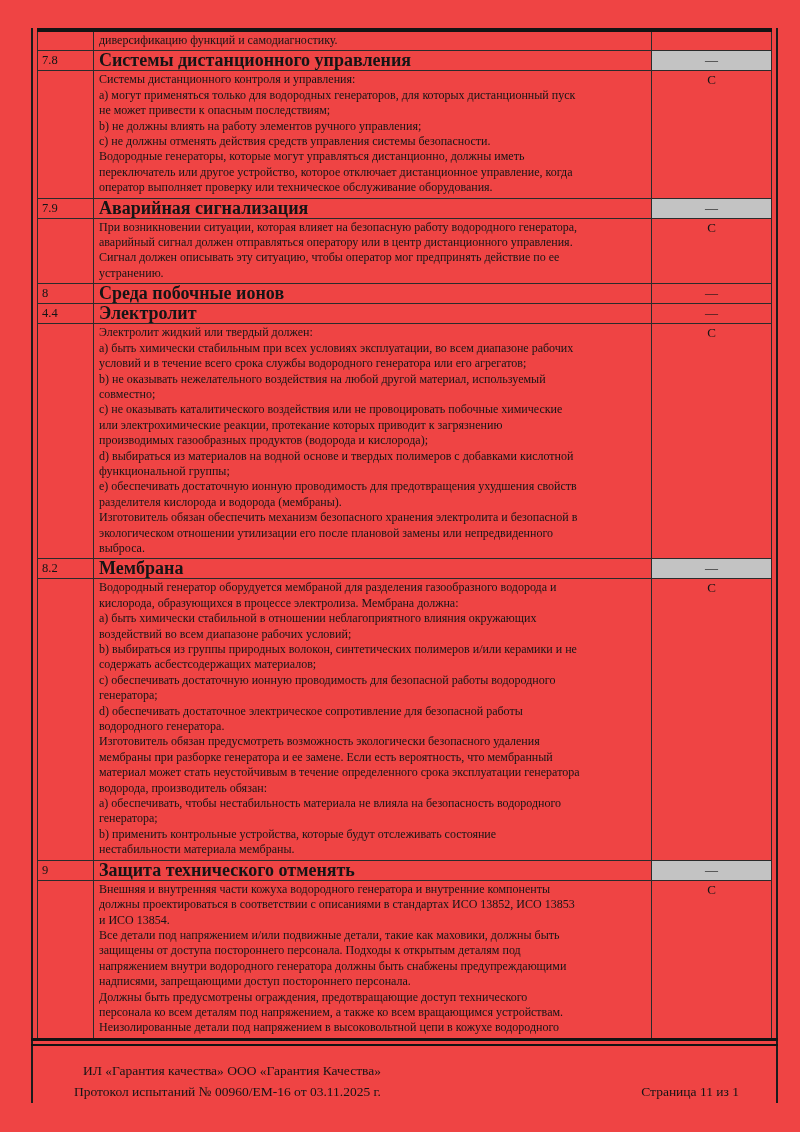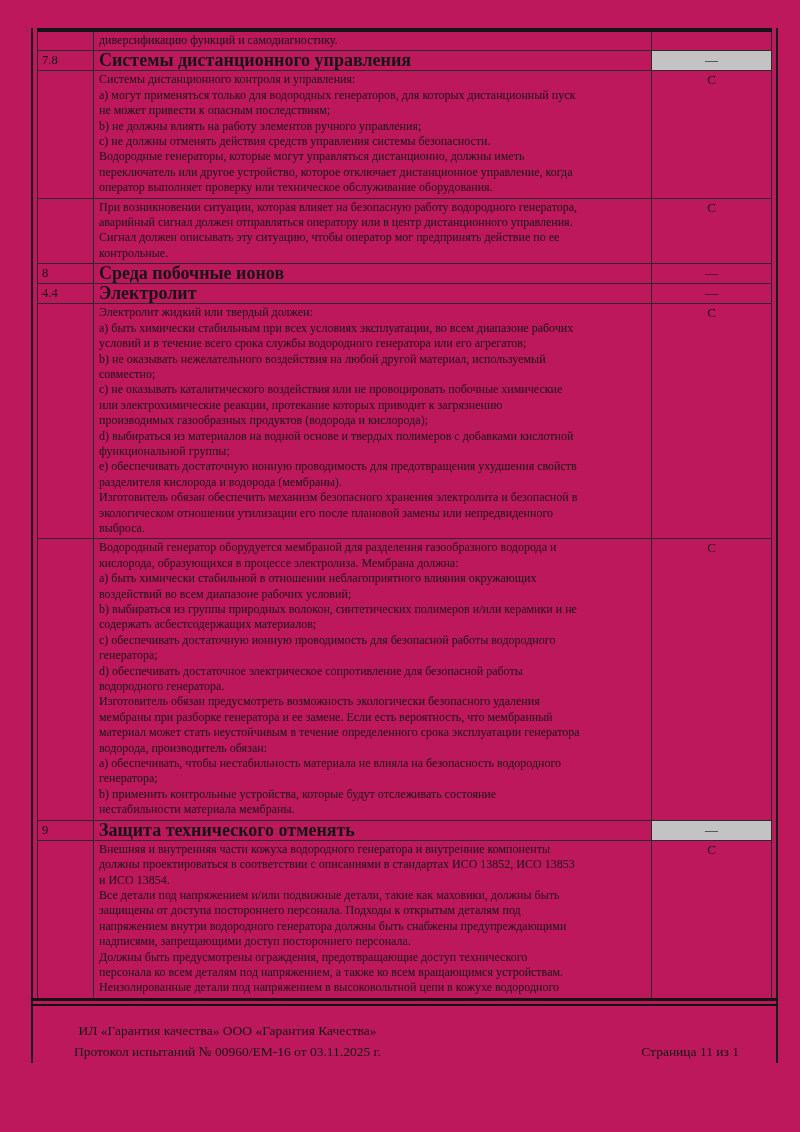--- a/index.html
+++ b/index.html
@@ -11,21 +11,21 @@
     width: 800px;
     height: 1132px;
     font-family: "Liberation Serif", serif;
     color: #151515;
     position: relative;
     overflow: hidden;
   }
   .sheet {
     position: absolute;
     inset: 0;
-    background: #be185d;
+    background: #ef4444;
   }
   
   .tablewrap {
     position: absolute;
     left: 31px;
     top: 28px;
     width: 747px;
     box-sizing: border-box;
     border-left: 2px solid #1c1c1c;
     border-right: 2px solid #1c1c1c;
@@ -79,21 +79,21 @@
   }
   .footer {
     margin: 14px 0 0 0;
     padding: 0 33px 0 37px;
     display: flex;
     justify-content: space-between;
     align-items: flex-end;
     font-size: 13.5px;
     line-height: 21.5px;
   }
-  .footer .left { text-align: center; }
+  .footer .left { text-align: right; }
   .footer .right { white-space: nowrap; }
 </style>
 </head>
 <body>
 
 <div class="sheet">
 
   <div class="tablewrap">
     <table class="req">
       <tbody>
@@ -112,26 +112,31 @@
             <td class="txt">Системы дистанционного контроля и управления:
 a) могут применяться только для водородных генераторов, для которых дистанционный пуск
 не может привести к опасным последствиям;
 b) не должны влиять на работу элементов ручного управления;
 c) не должны отменять действия средств управления системы безопасности.
 Водородные генераторы, которые могут управляться дистанционно, должны иметь
 переключатель или другое устройство, которое отключает дистанционное управление, когда
 оператор выполняет проверку или техническое обслуживание оборудования.</td>
             <td class="status">С</td>
           </tr>
+          <tr class="gray">
+            <td class="num">7.9</td>
+            <td class="txt head">Аварийная сигнализация</td>
+            <td class="status">—</td>
+          </tr>
           <tr>
             <td class="num"></td>
             <td class="txt">При возникновении ситуации, которая влияет на безопасную работу водородного генератора,
 аварийный сигнал должен отправляться оператору или в центр дистанционного управления.
 Сигнал должен описывать эту ситуацию, чтобы оператор мог предпринять действие по ее
-контрольные.</td>
+устранению.</td>
             <td class="status">С</td>
           </tr>
           <tr>
             <td class="num">8</td>
             <td class="txt head">Среда побочные ионов</td>
             <td class="status">—</td>
           </tr>
           <tr>
             <td class="num">4.4</td>
             <td class="txt head">Электролит</td>
@@ -148,20 +153,25 @@
 или электрохимические реакции, протекание которых приводит к загрязнению
 производимых газообразных продуктов (водорода и кислорода);
 d) выбираться из материалов на водной основе и твердых полимеров с добавками кислотной
 функциональной группы;
 e) обеспечивать достаточную ионную проводимость для предотвращения ухудшения свойств
 разделителя кислорода и водорода (мембраны).
 Изготовитель обязан обеспечить механизм безопасного хранения электролита и безопасной в
 экологическом отношении утилизации его после плановой замены или непредвиденного
 выброса.</td>
             <td class="status">С</td>
+          </tr>
+          <tr class="gray">
+            <td class="num">8.2</td>
+            <td class="txt head">Мембрана</td>
+            <td class="status">—</td>
           </tr>
           <tr>
             <td class="num"></td>
             <td class="txt">Водородный генератор оборудуется мембраной для разделения газообразного водорода и
 кислорода, образующихся в процессе электролиза. Мембрана должна:
 a) быть химически стабильной в отношении неблагоприятного влияния окружающих
 воздействий во всем диапазоне рабочих условий;
 b) выбираться из группы природных волокон, синтетических полимеров и/или керамики и не
 содержать асбестсодержащих материалов;
 c) обеспечивать достаточную ионную проводимость для безопасной работы водородного

